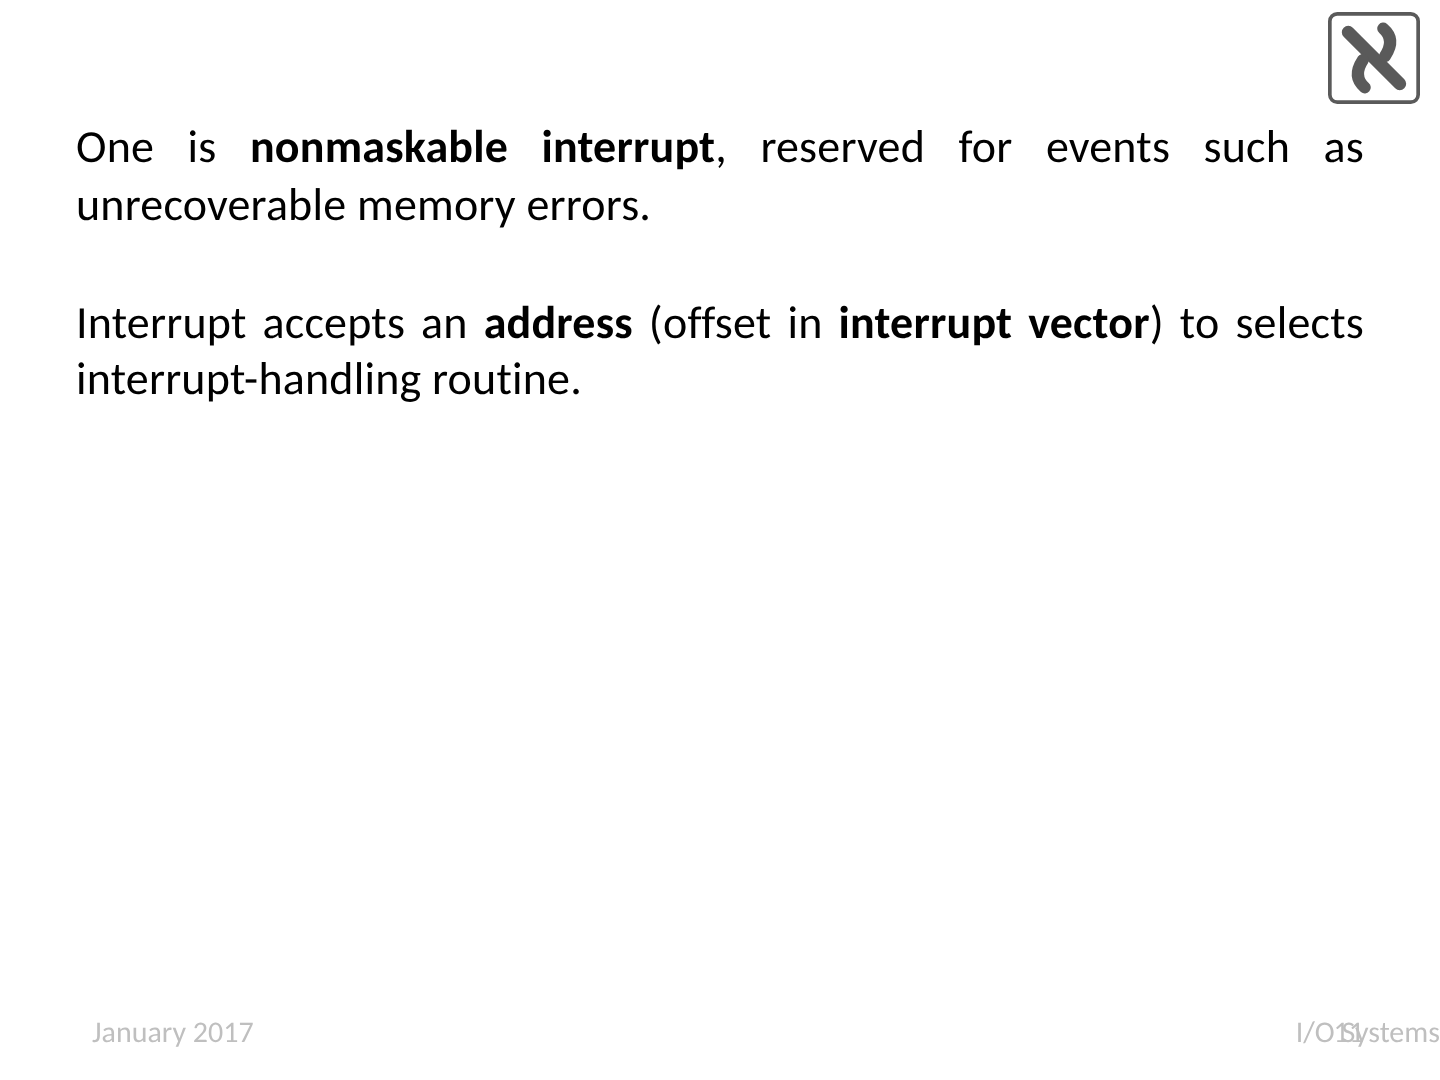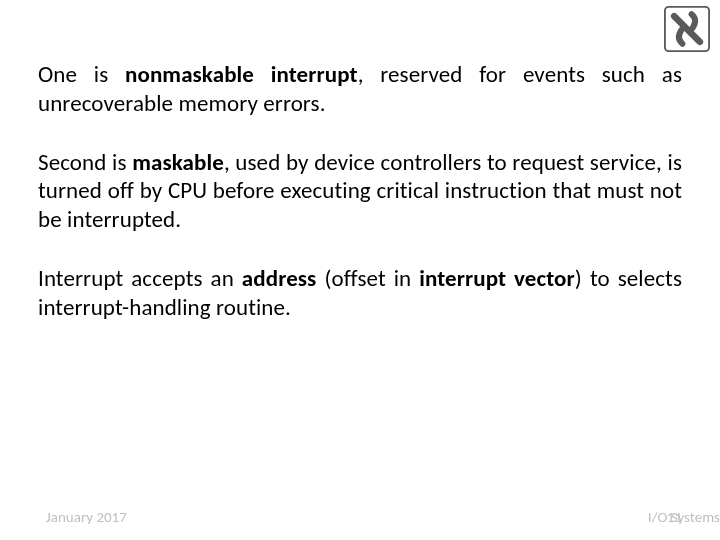--- a/index.html
+++ b/index.html
@@ -60,23 +60,20 @@
       <path d="M22 22 L78 78" stroke="#5a5a5a" stroke-width="14" stroke-linecap="round" fill="none"></path>
       <path d="M60 18 Q74 30 62 48" stroke="#5a5a5a" stroke-width="13" stroke-linecap="round" fill="none"></path>
       <path d="M38 52 Q26 70 40 82" stroke="#5a5a5a" stroke-width="13" stroke-linecap="round" fill="none"></path>
     </svg>
   </div>
 
   <p class="para">
     <span>One is </span><span class="bold">nonmaskable interrupt</span><span>, reserved for events such as unrecoverable memory errors.</span>
   </p>
 
-  <p class="para">
-    <span>Second is </span><span class="bold">maskable</span><span>, used by device controllers to request service, is turned off by CPU before executing critical instruction that must not be interrupted.</span>
-  </p>
 
   <p class="para">
     <span>Interrupt accepts an </span><span class="bold">address</span><span> (offset in </span><span class="bold">interrupt vector</span><span>) to selects interrupt-handling routine.</span>
   </p>
 
 
   <div class="footer">
     <span class="left">January 2017</span>
     <span class="center">I/O Systems</span>
     <span class="right">11</span>

